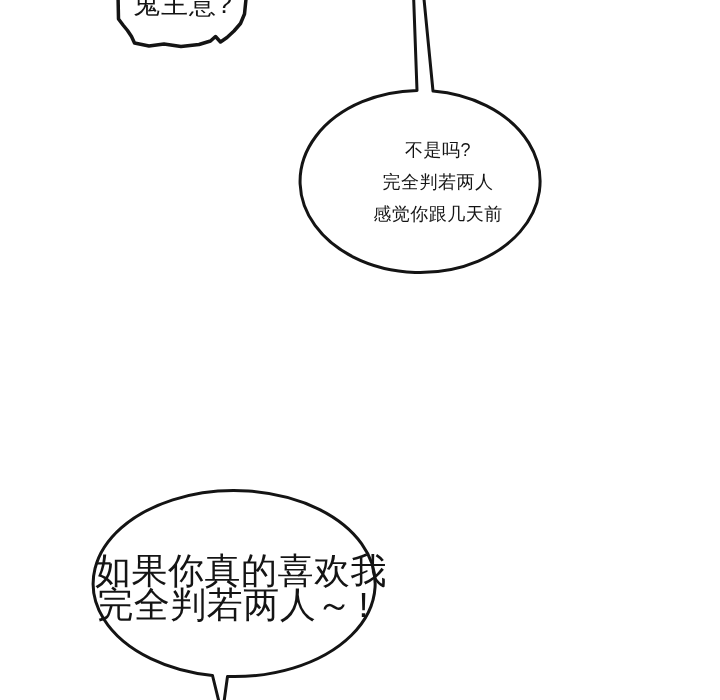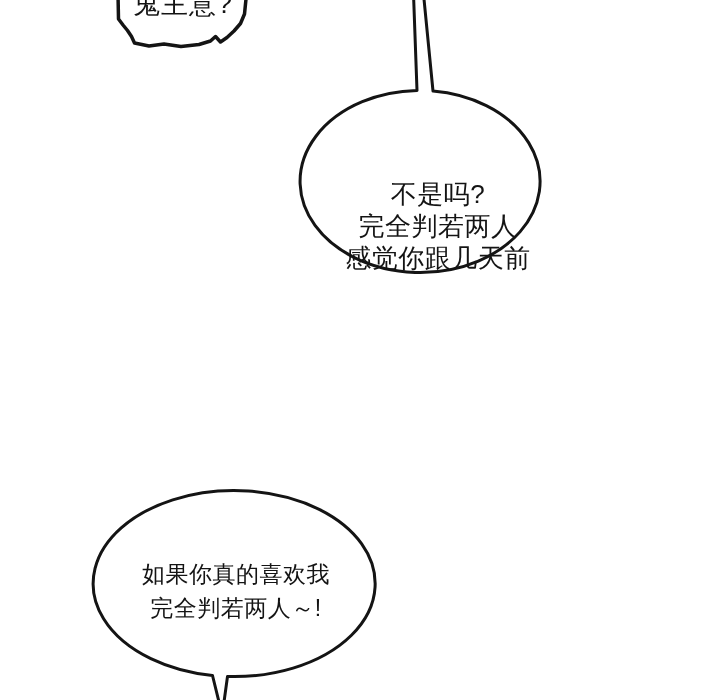--- a/index.html
+++ b/index.html
@@ -27,22 +27,22 @@
   }
   .bubble.spiky { stroke-width: 3.5; }
   .txt {
     position: absolute;
     text-align: center;
     color: var(--ink);
     font-family: "Liberation Sans", sans-serif;
     white-space: nowrap;
   }
   .spiky-txt { left: 120px; top: -11px; width: 126px; font-size: 27px; line-height: 30px; letter-spacing: 1px; }
-  .mid-txt   { left: 318px; top: 134px; width: 240px; font-size: 26px; line-height: 32px; letter-spacing: 0.5px; margin-top: 44px; }
-  .bot-txt   { left:  95px; top: 557px; width: 282px; font-size: 23px; line-height: 34px; letter-spacing: 0.5px; }
+  .mid-txt   { left: 318px; top: 134px; width: 240px; font-size: 18px; line-height: 32px; letter-spacing: 0.5px; }
+  .bot-txt   { left:  95px; top: 557px; width: 282px; font-size: 36px; line-height: 34px; letter-spacing: 0.5px; font-family: Liberation Mono, monospace; }
 </style>
 </head>
 <body>
 
 <div class="page">
 
   <svg class="art" viewBox="0 0 720 700" aria-hidden="true">
 
     <path class="bubble spiky" d="M 118 -6 L 118.5 19 L 123 25 L 127.5 30.5 L 131.5 36.5 L 134.5 43
              L 149 46 L 164 44 L 181 46.5 L 199 44.5 L 210.5 41 L 215.5 36.5

